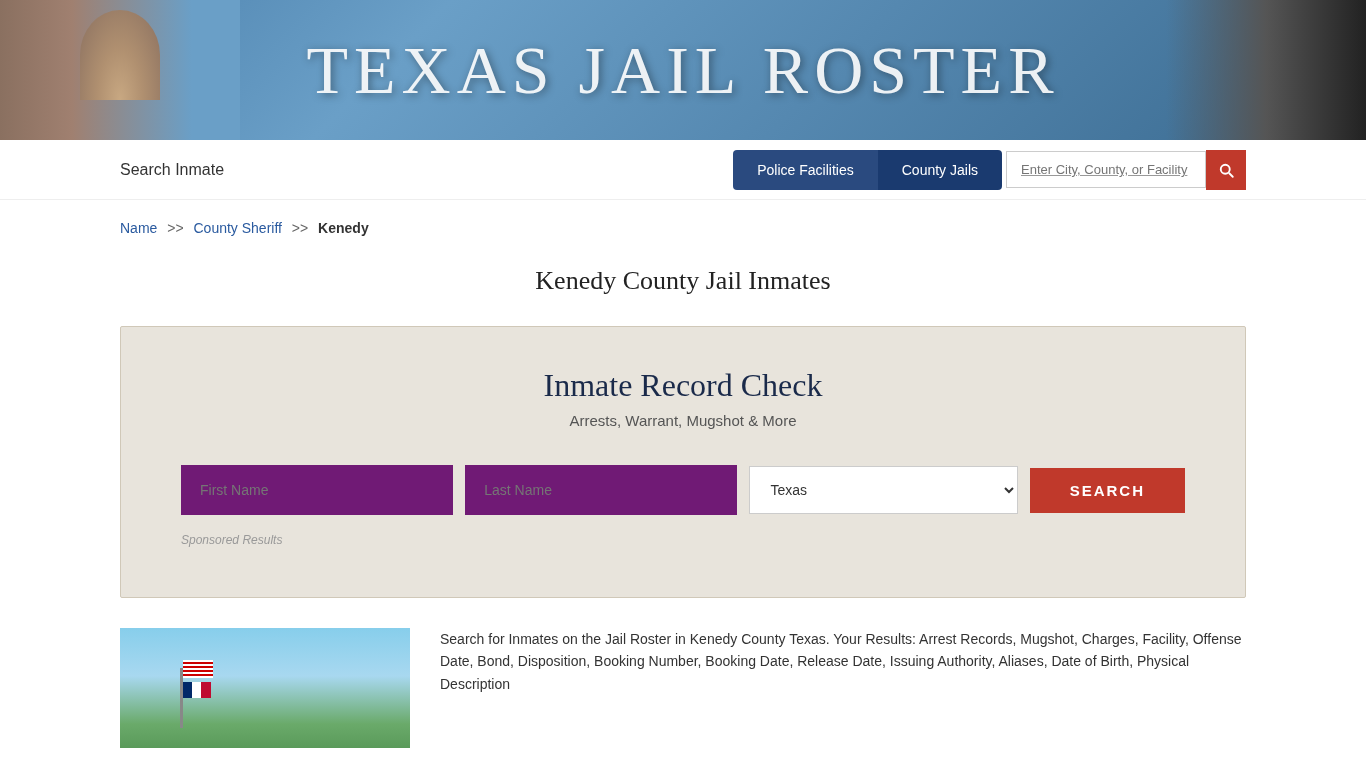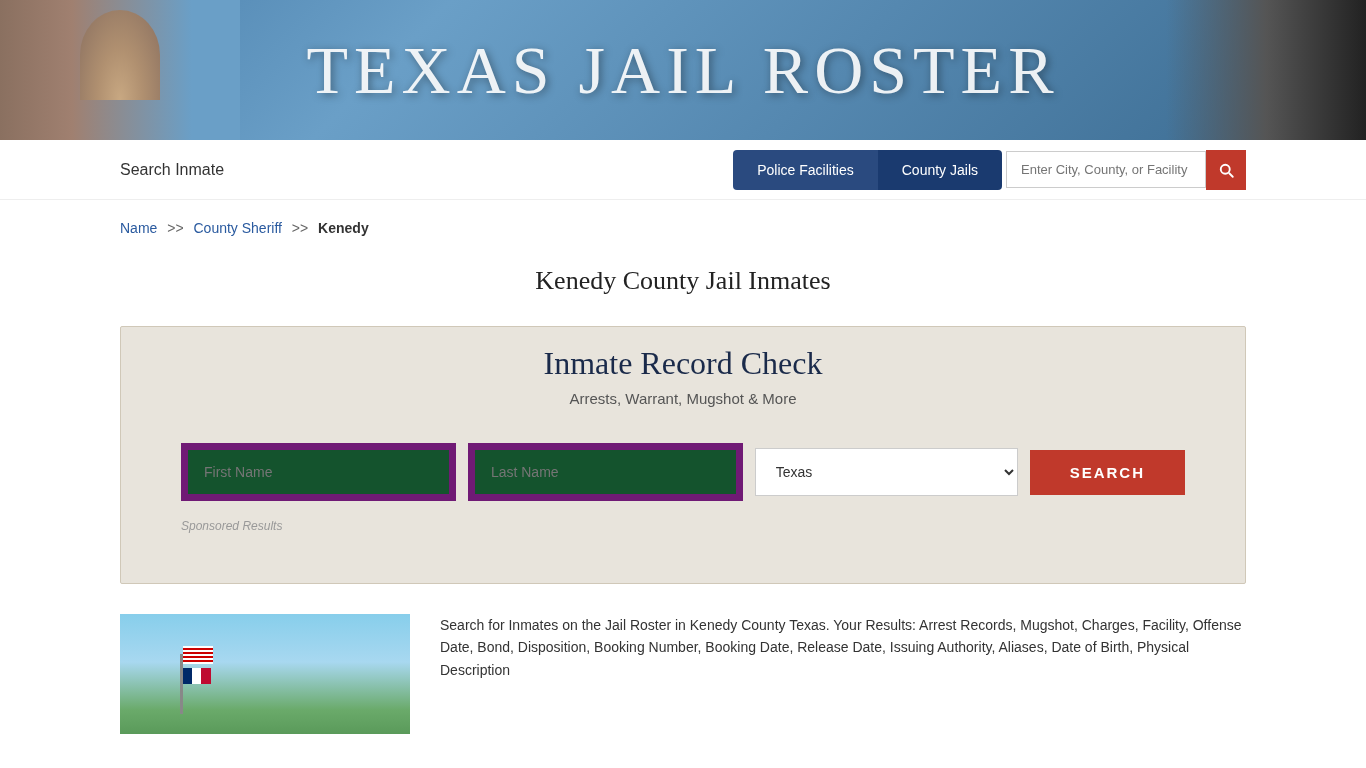--- a/index.html
+++ b/index.html
@@ -102,20 +102,21 @@
       margin-left: 4px;
     }
     .nav-search-input {
       border: 1px solid #ccc;
       padding: 10px 14px;
       font-size: 13px;
       width: 200px;
       font-family: Arial, sans-serif;
       color: #999;
       outline: none;
+      text-decoration: underline;
     }
     .nav-search-btn {
       background: #c0392b;
       border: none;
       width: 40px;
       height: 40px;
       cursor: pointer;
       display: flex;
       align-items: center;
       justify-content: center;
@@ -153,21 +154,21 @@
       color: #222;
       margin: 10px 0 30px;
       font-weight: normal;
     }
 
     
     .record-check-box {
       margin: 0 120px 30px;
       background: #e8e4dc;
       border: 1px solid #d0c8b8;
-      padding: 18px 60px 50px;
+      padding: 40px 60px 50px;
       border-radius: 2px;
     }
     .record-check-title {
       text-align: center;
       font-size: 32px;
       font-family: Georgia, serif;
       color: #1a2a4a;
       margin-bottom: 8px;
     }
     .record-check-subtitle {
@@ -178,26 +179,26 @@
       margin-bottom: 36px;
     }
     .record-check-form {
       display: flex;
       gap: 12px;
       align-items: center;
     }
     .form-input {
       flex: 1;
       padding: 14px 16px;
-      border: 7px solid #701a75;
+      border: 3px solid #701a75;
       font-size: 14px;
       font-family: Arial, sans-serif;
       color: #999;
       outline: none;
-      background: #14532d;
+      background: #701a75;
     }
     .form-select {
       flex: 1;
       padding: 14px 16px;
       border: 1px solid #ccc;
       font-size: 14px;
       font-family: Arial, sans-serif;
       color: #333;
       outline: none;
       background: #fff;

